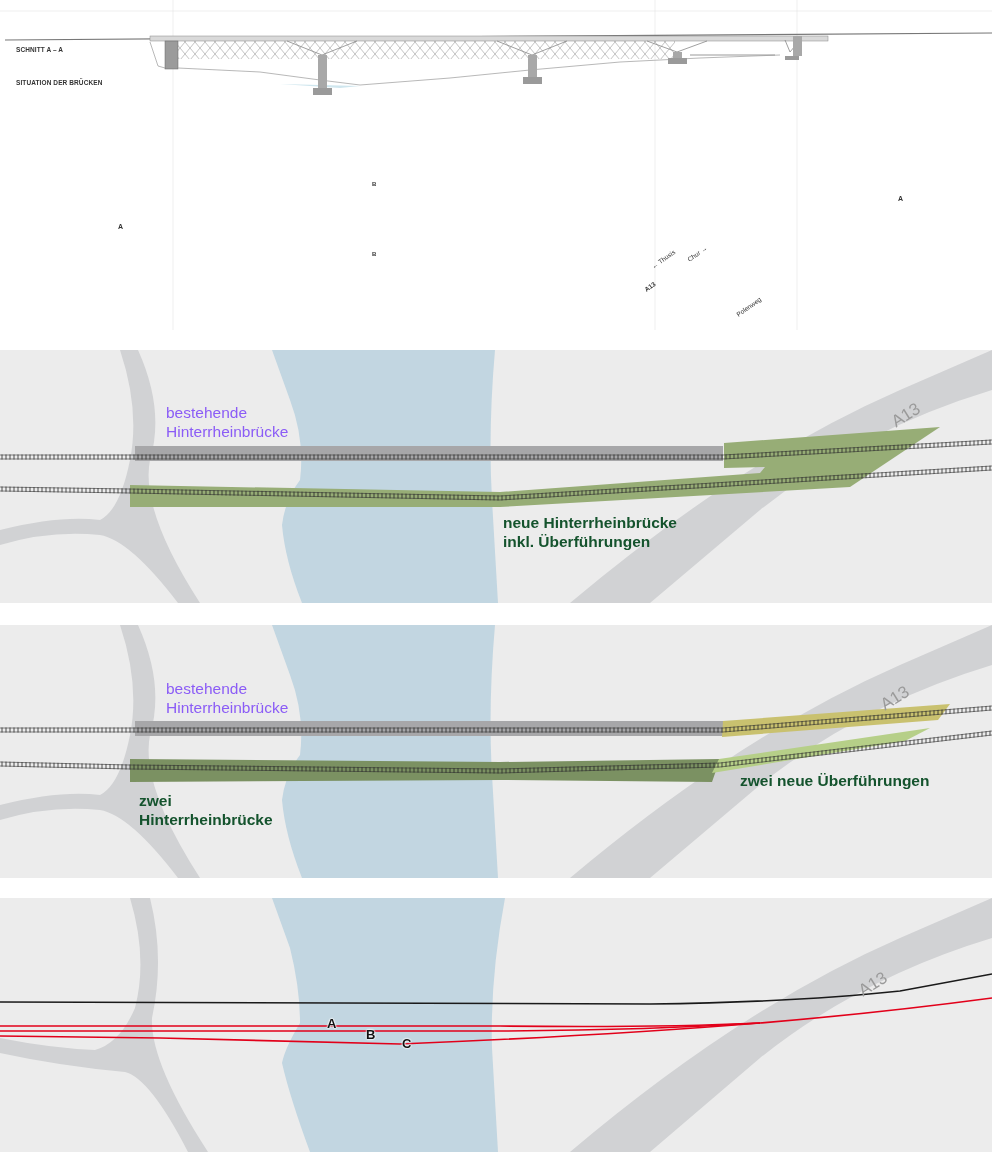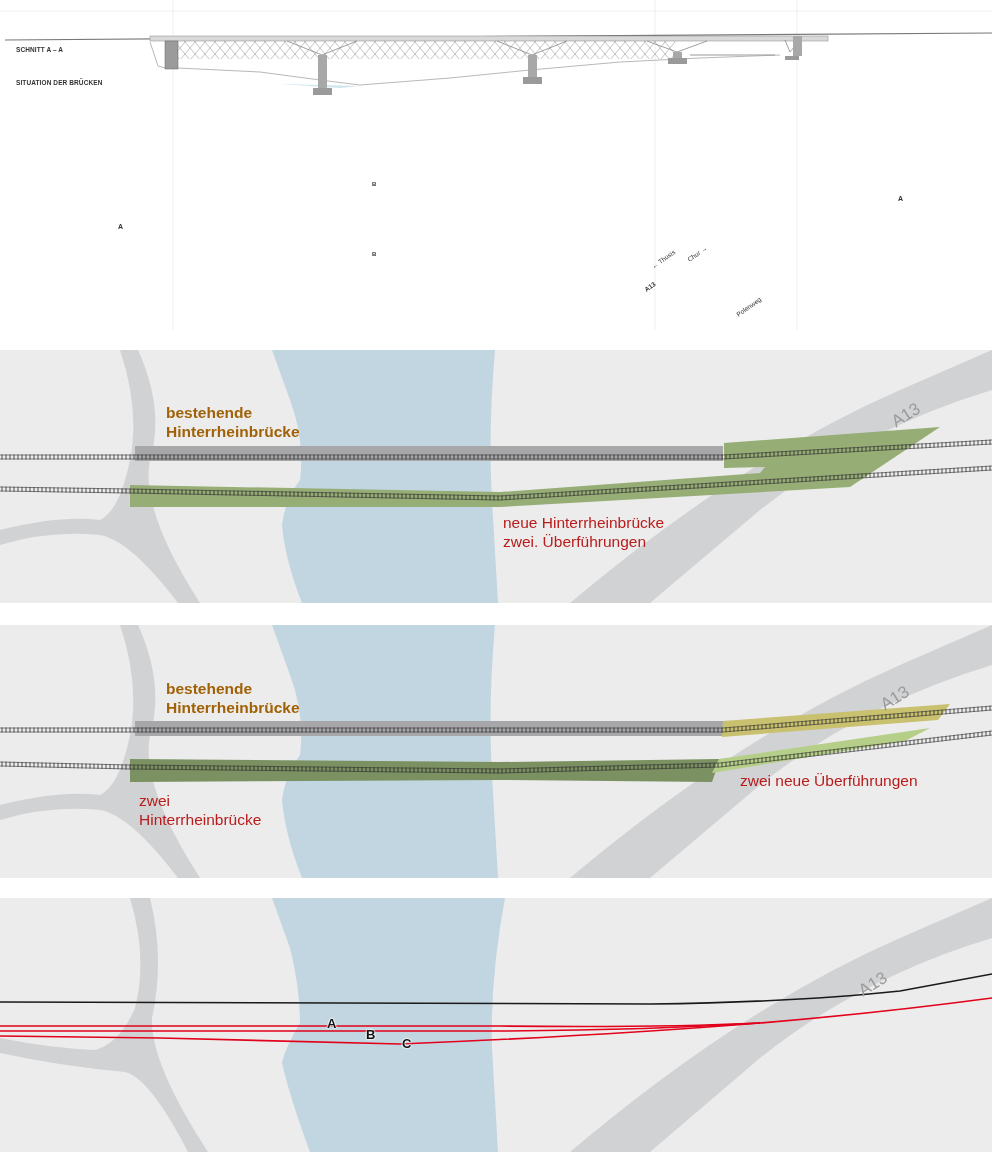--- a/index.html
+++ b/index.html
@@ -4,22 +4,22 @@
 <style>
   html, body { margin: 0; padding: 0; background: #ffffff; }
   body { width: 992px; height: 1152px; position: relative; overflow: hidden; font-family: "Liberation Sans", sans-serif; }
   .panel { position: absolute; left: 0; width: 992px; overflow: hidden; }
   .panel svg { display: block; }
   #plan { top: 0; height: 330px; background: #ffffff; }
   #var1 { top: 350px; height: 253px; background: #ececec; }
   #var2 { top: 625px; height: 253px; background: #ececec; }
   #var3 { top: 898px; height: 254px; background: #ececec; }
   .lbl { position: absolute; font-family: "Liberation Sans", sans-serif; font-size: 15.5px; line-height: 19px; white-space: nowrap; }
-  .lbl-grey { color: #a16207; font-weight: bold; }
-  .lbl-green { color: #b91c1c; }
+  .lbl-grey { color: #8b5cf6; }
+  .lbl-green { color: #14532d; font-weight: bold; }
   .a13 { position: absolute; font-size: 17px; color: #9a9a9a; transform: rotate(-32deg); transform-origin: left top; }
   .small-cap { position: absolute; font-size: 6.5px; font-weight: bold; color: #333; letter-spacing: 0.1px; }
   .letter { position: absolute; font-size: 13px; font-weight: bold; color: #111; text-shadow: 0 0 2px #fff, 0 0 2px #fff, 0 0 2px #fff; }
   .road-lbl { position: absolute; font-size: 6.5px; color: #333; transform-origin: left top; }
 </style>
 </head>
 <body>
 
 <div id="plan" class="panel">
   <svg width="992" height="330" viewBox="0 0 992 330">
@@ -191,21 +191,21 @@
     <g fill="none" stroke="#333" stroke-width="0.6">
       <path d="M 0 105 L 723 105 L 992 90"></path>
         <path d="M 0 109 L 723 109 L 992 94"></path>
       <path d="M 0 137 L 130 139 L 500 146 L 992 116"></path>
         <path d="M 0 141 L 130 143 L 500 150 L 992 120"></path>
     </g>
   </svg>
   <div class="lbl lbl-grey" style="left:166px;top:53px;">bestehende</div>
   <div class="lbl lbl-grey" style="left:166px;top:72px;">Hinterrheinbrücke</div>
   <div class="lbl lbl-green" style="left:503px;top:163px;">neue Hinterrheinbrücke</div>
-  <div class="lbl lbl-green" style="left:503px;top:182px;">zwei. Überführungen</div>
+  <div class="lbl lbl-green" style="left:503px;top:182px;">inkl. Überführungen</div>
   <div class="a13" style="left:888px;top:65px;">A13</div>
 </div>
 
 <div id="var2" class="panel">
   <svg width="992" height="253" viewBox="0 0 992 253">
     <defs>
       <pattern id="rail2" width="4" height="6" patternUnits="userSpaceOnUse">
         <line x1="2" y1="0" x2="2" y2="6" stroke="#222" stroke-width="0.8"></line>
       </pattern>
     </defs>

